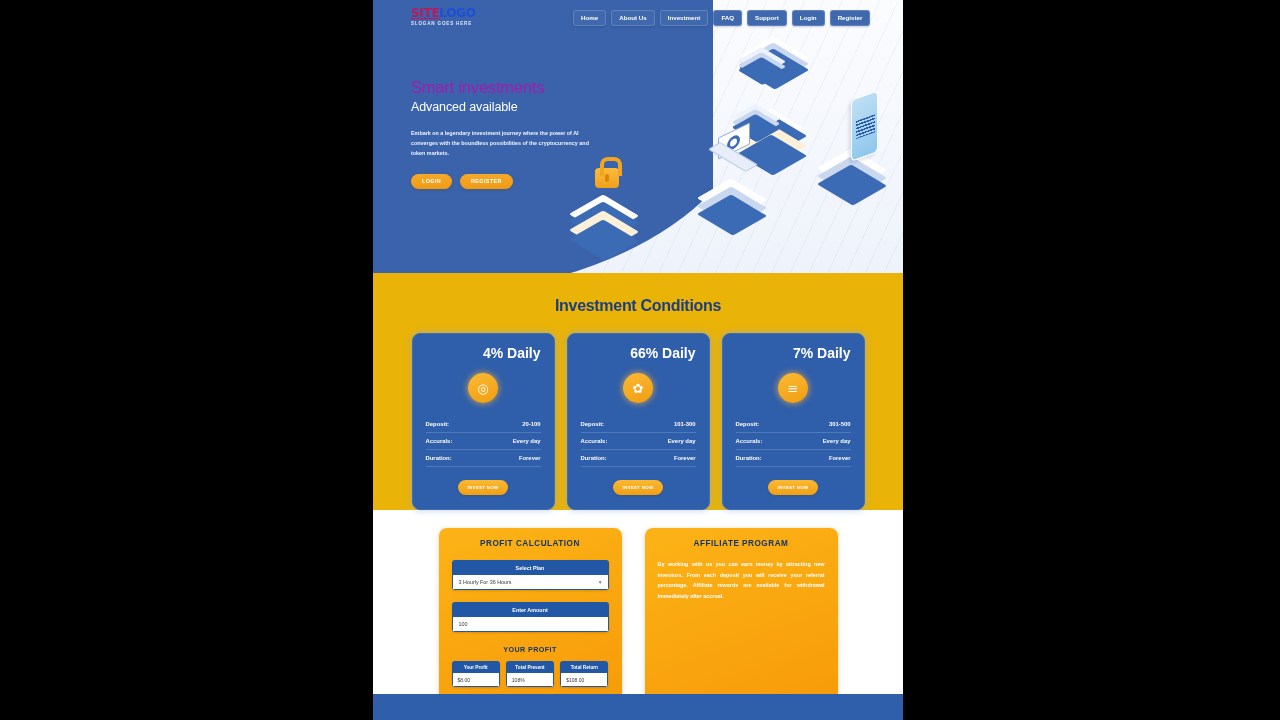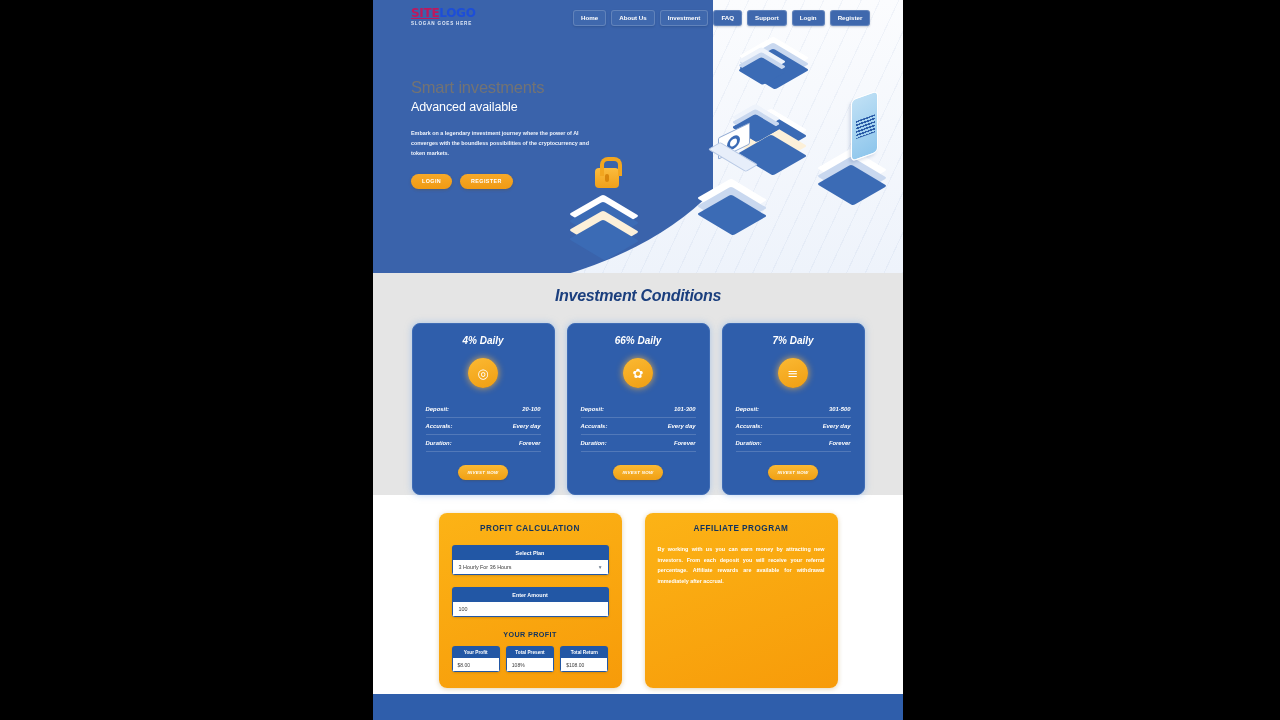--- a/index.html
+++ b/index.html
@@ -59,21 +59,21 @@
     background:#3f68ad; color:#ffffff;
     font-size:6.2px; font-weight:bold;
     padding:4px 7px; border-radius:3px;
     border:1px solid rgba(255,255,255,0.18);
     white-space:nowrap; line-height:1;
     box-shadow:0 1px 2px rgba(20,40,80,0.22);
   }
 
   
   .hero-text { position:absolute; left:38px; top:78px; z-index:20; width:200px; }
-  .hero-h1 { font-size:16.5px; color:#737373; font-weight:400; letter-spacing:-0.2px; }
+  .hero-h1 { font-size:16.5px; color:#a21caf; font-weight:400; letter-spacing:-0.2px; }
   .hero-h2 { font-size:12.5px; color:#ffffff; font-weight:400; margin-top:3px; letter-spacing:-0.1px; }
   .hero-p {
     margin-top:14px; font-size:5.4px; line-height:1.85; color:#f0f4fc;
     font-weight:bold; width:180px;
   }
   .hero-cta { margin-top:16px; display:flex; gap:8px; }
   .btn-orange {
     background:linear-gradient(180deg,#f7a929 0%, #f09a13 100%);
     color:#ffffff; font-size:5.4px; font-weight:bold; letter-spacing:0.4px;
     padding:5px 11px; border-radius:9px; line-height:1;
@@ -138,36 +138,36 @@
     transform: skewY(-20deg);
     z-index:6;
     box-shadow:-2px 2px 3px rgba(60,90,140,0.18);
   }
   .phone .lines {
     position:absolute; left:4px; top:22px; width:19px; height:18px;
     background:repeating-linear-gradient(180deg,#2b5ca8 0px,#2b5ca8 1.6px,transparent 1.6px,transparent 3.4px);
   }
 
   
-  .conditions { padding-top:14px; background:#e5e5e5;font-style:italic; }
+  .conditions { padding-top:24px; background:#eab308; }
   .section-title {
     text-align:center; color:#1b3f7e; font-weight:bold;
     font-size:16px; letter-spacing:-0.3px;
   }
   .cards {
     display:flex; gap:12px; justify-content:center; margin-top:18px;
   }
   .card {
     width:143px; background:#2f5eab; border-radius:8px;
     padding:11px 13px 14px; position:relative;
     box-shadow:0 0 7px rgba(120,170,230,0.55);
     border:1px solid #3f6cb5;
   }
   .card-title {
-    text-align:center; color:#ffffff; font-weight:bold; font-size:10px;
+    text-align:right; color:#ffffff; font-weight:bold; font-size:14px;
   }
   .card-icon {
     width:30px; height:30px; border-radius:50%; margin:12px auto 0;
     background:linear-gradient(160deg,#fbb933 0%, #f09e12 100%);
     box-shadow:0 0 7px rgba(250,180,60,0.85);
     display:flex; align-items:center; justify-content:center;
     color:#ffffff; font-size:13px; font-family:"DejaVu Sans", sans-serif;
   }
   .rows { margin-top:13px; }
   .row {

